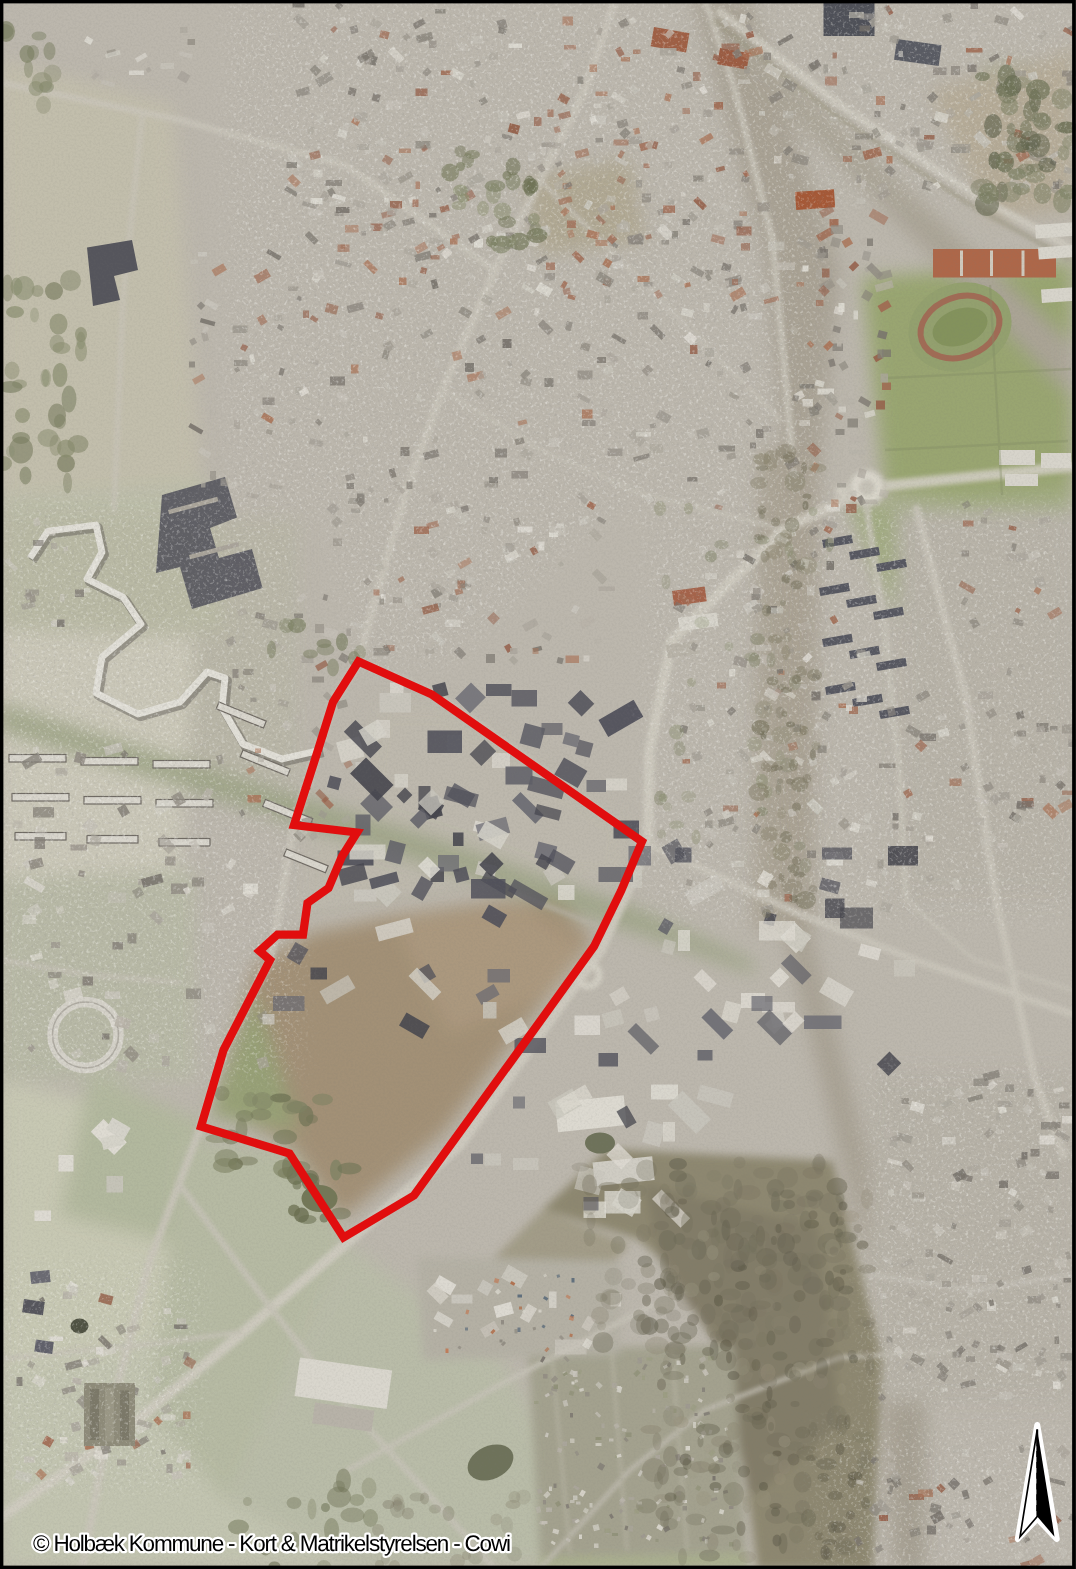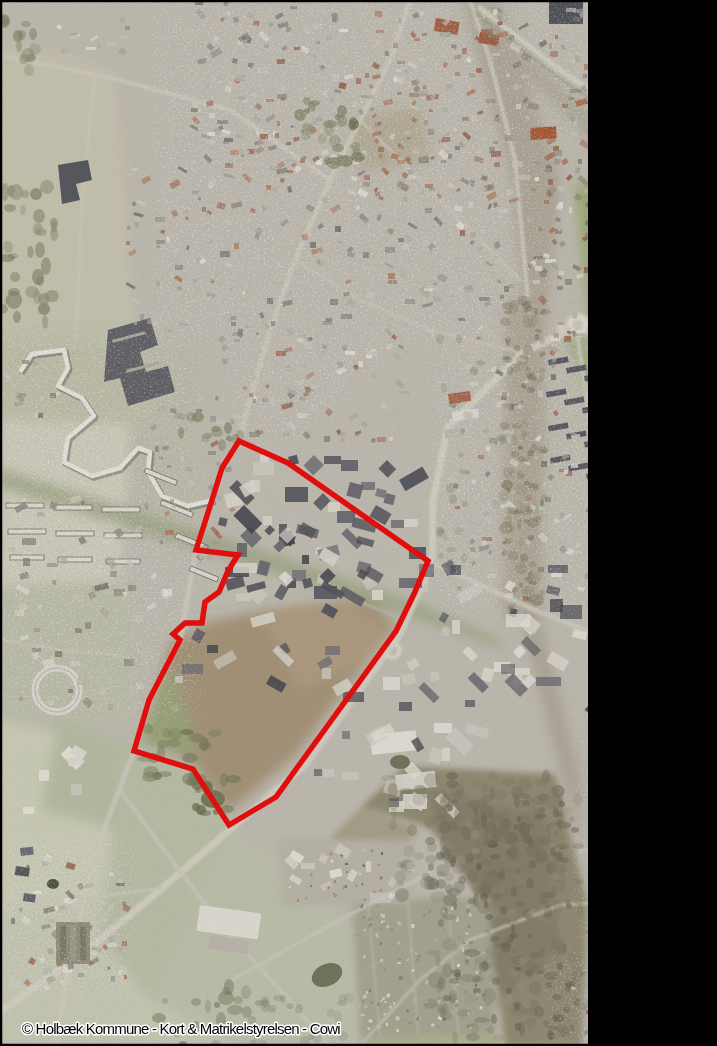--- a/index.html
+++ b/index.html
@@ -1,16 +1,16 @@
 <!DOCTYPE html>
 <html><head>
 <meta charset="utf-8">
 <style>
 html,body{margin:0;padding:0;background:#000;}
-#map{position:relative;width:588px;height:1046px;overflow:hidden;font-family:"Liberation Sans",sans-serif;}
+#map{position:relative;width:717px;height:1046px;overflow:hidden;font-family:"Liberation Sans",sans-serif;}
 </style>
 </head>
 <body>
 
 <div id="map">
 <svg width="717" height="1046" viewBox="0 0 717 1046" xmlns="http://www.w3.org/2000/svg">
 <defs>
 <filter id="soft" x="-20%" y="-20%" width="140%" height="140%">
           <feGaussianBlur stdDeviation="6"></feGaussianBlur>
         </filter>

